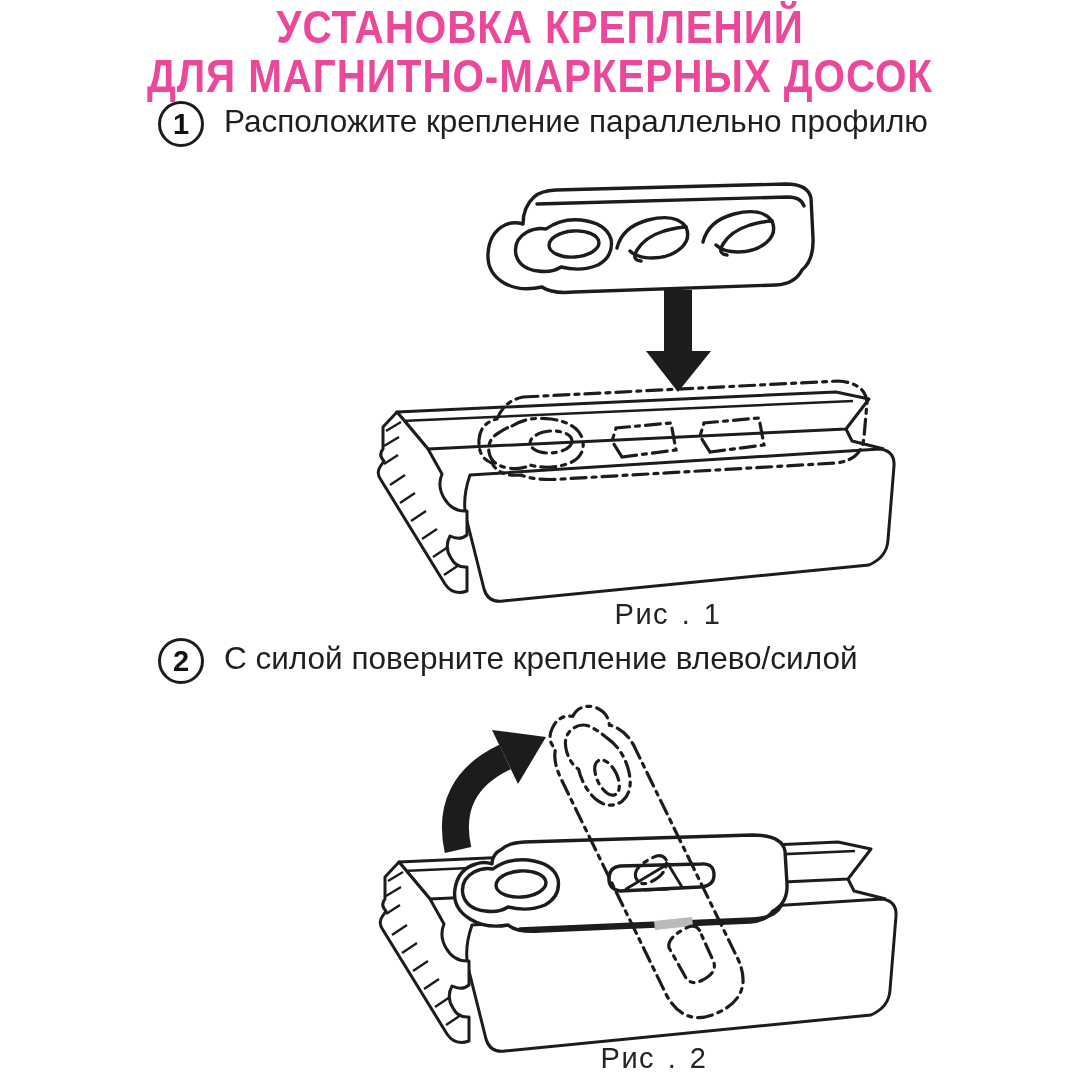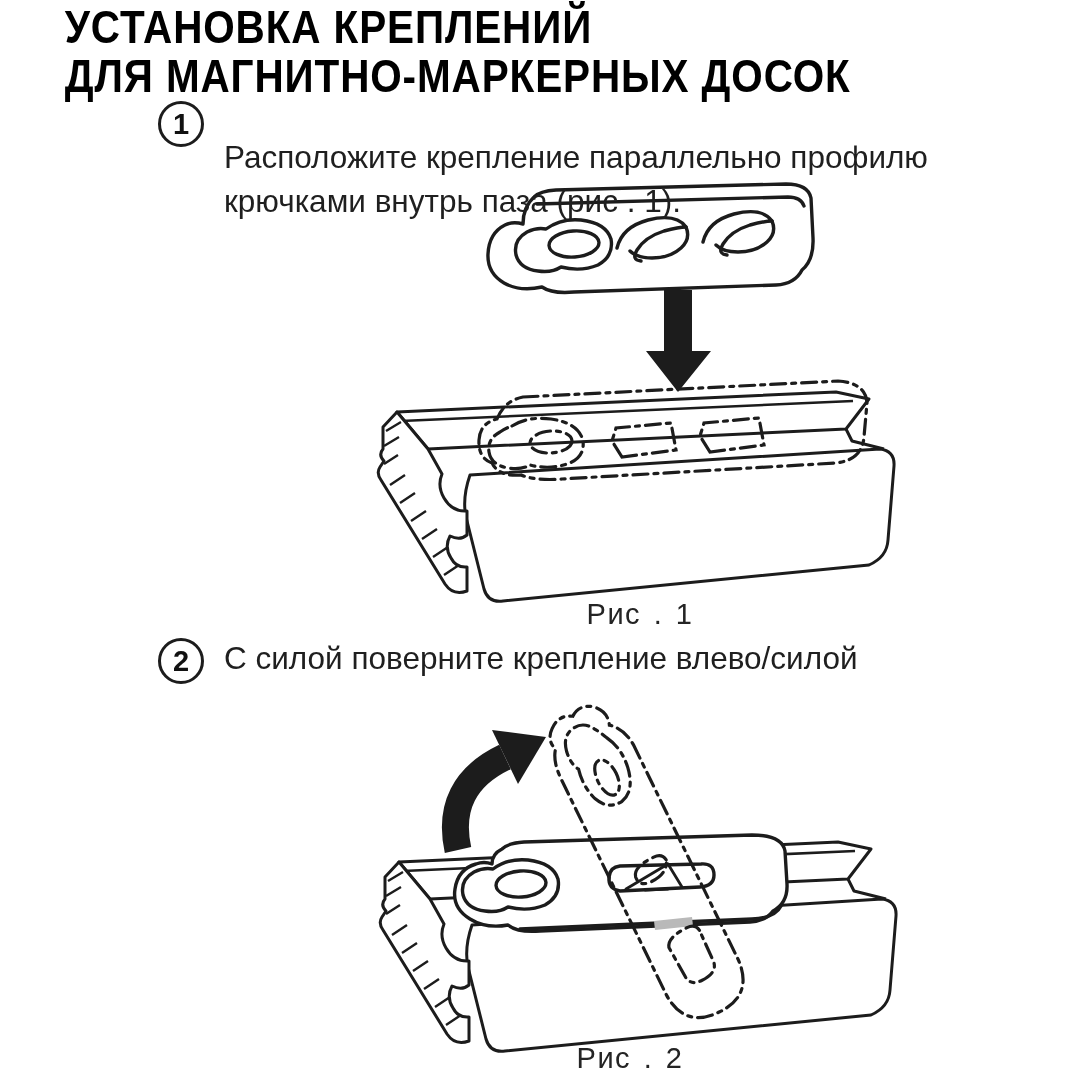--- a/index.html
+++ b/index.html
@@ -2,44 +2,44 @@
 <html><head>
 <meta charset="utf-8">
 <style>
   html,body{margin:0;padding:0;}
   body{
     width:1080px;height:1080px;position:relative;overflow:hidden;
     background:#ffffff;color:#1c1c1c;
     font-family:"Liberation Sans", sans-serif;
   }
   .title{
-    position:absolute;top:3px;left:0;width:1080px;
-    font-weight:bold;font-size:46px;line-height:49px;color:#000000;
+    position:absolute;top:3px;left:0;width:1080px;text-align:center;
+    font-weight:bold;font-size:46px;line-height:49px;color:#ec4899;
   }
   .title-line{transform:scaleX(0.88);transform-origin:50% 50%;letter-spacing:1px;white-space:nowrap;}
   .step-circle{
     position:absolute;left:158px;width:40px;height:40px;border:3px solid #1c1c1c;
     border-radius:50%;display:flex;align-items:center;justify-content:center;
     font-weight:bold;font-size:29px;color:#111;
   }
   #circle1{top:101px;}
   #circle2{top:638px;}
   .step-text{
     position:absolute;left:224px;width:740px;
     font-size:31.5px;line-height:44px;color:#1f1f1f;
   }
-  #steptext1{top:99px;margin-top:36px;}
+  #steptext1{top:99px;}
   #steptext2{top:636px;}
   .step-line{white-space:nowrap;}
   .caption{
     position:absolute;width:400px;text-align:center;
     font-size:29px;letter-spacing:1.5px;word-spacing:3px;color:#242424;
   }
-  #caption1{top:598px;left:440px;}
-  #caption2{top:1042px;left:430px;}
+  #caption1{top:598px;left:468px;}
+  #caption2{top:1042px;left:454px;}
   svg{position:absolute;top:0;left:0;}
 </style>
 </head>
 <body>
 
 <svg width="1080" height="1080" viewBox="0 0 1080 1080" xmlns="http://www.w3.org/2000/svg" xmlns:xlink="http://www.w3.org/1999/xlink">
 
   <defs>
 
     <g id="rail" fill="#ffffff" stroke="#1c1c1c" stroke-width="3" stroke-linejoin="round">
@@ -129,21 +129,20 @@
 <div class="title">
   <div class="title-line">УСТАНОВКА КРЕПЛЕНИЙ</div>
   <div class="title-line">ДЛЯ МАГНИТНО-МАРКЕРНЫХ ДОСОК</div>
 </div>
 
 <div class="step-circle" id="circle1">
   <span>1</span>
 </div>
 <div class="step-text" id="steptext1">
   <div class="step-line">Расположите крепление параллельно профилю</div>
-  <div class="step-line">крючками внутрь паза (рис . 1).</div>
 </div>
 
 <div class="caption" id="caption1">Рис . 1</div>
 
 <div class="step-circle" id="circle2">
   <span>2</span>
 </div>
 <div class="step-text" id="steptext2">
   <div class="step-line">С силой поверните крепление влево/силой</div>
 </div>

